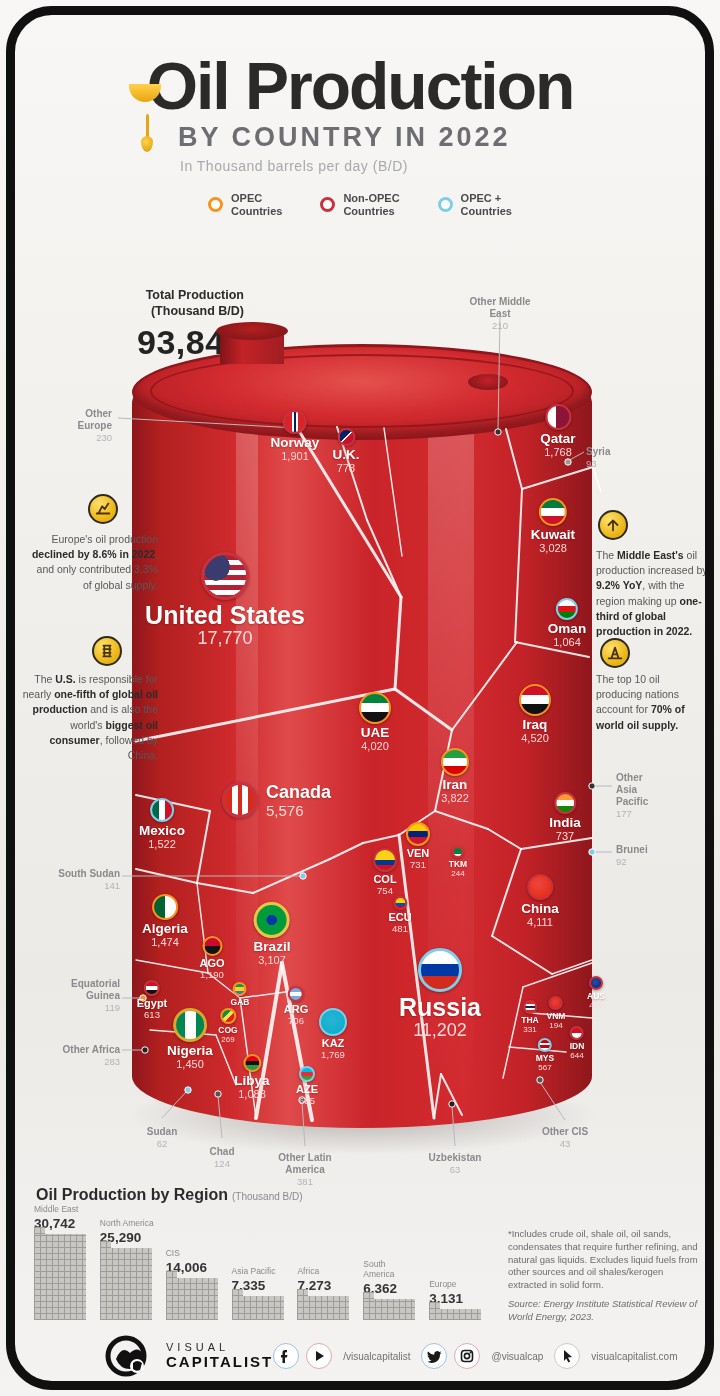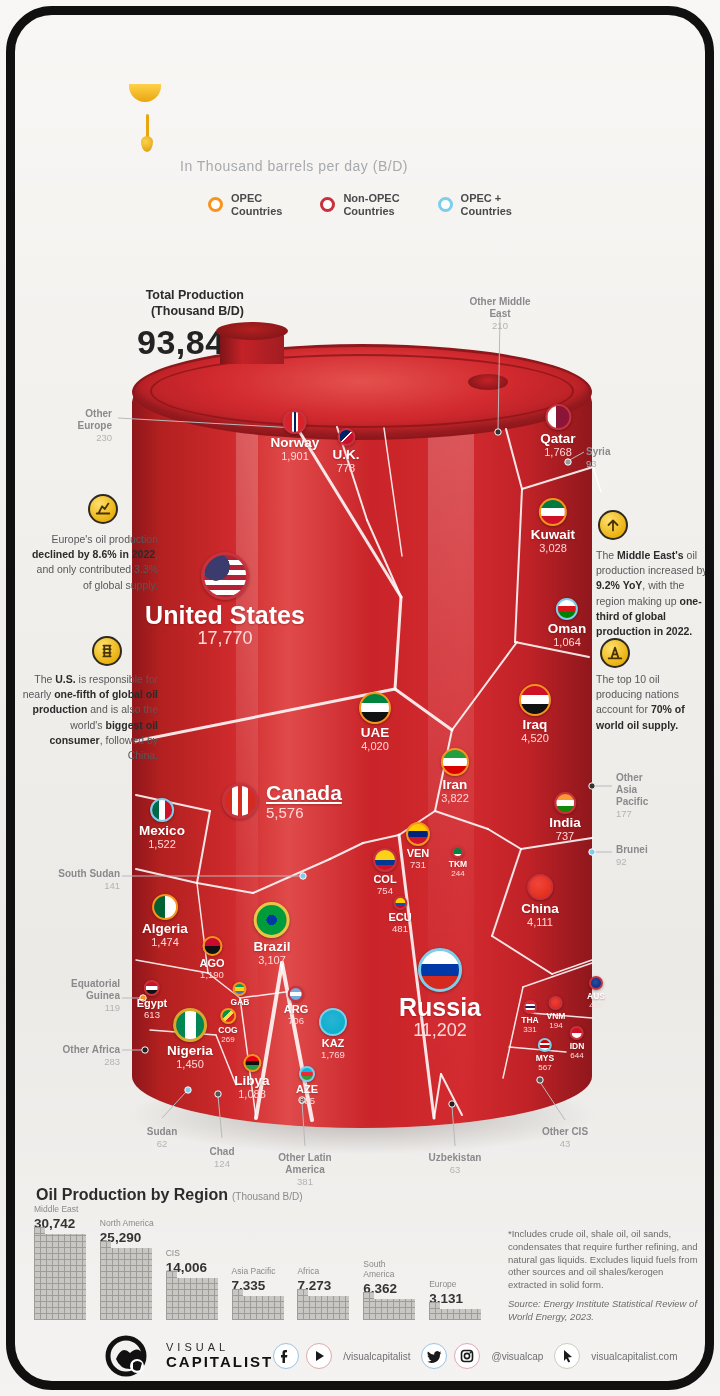--- a/index.html
+++ b/index.html
@@ -38,21 +38,21 @@
   #bung-big-top{left:216px;top:322px;width:72px;height:18px;border-radius:50%;background:radial-gradient(ellipse at 50% 40%,#b2201f,#7e1418 90%);}
   #bung-small{left:468px;top:374px;width:40px;height:16px;border-radius:50%;background:radial-gradient(ellipse at 50% 40%,#c32227,#7e1418 90%);}
   #vorosvg{left:0;top:0;z-index:5;}
 
   
   .country{position:absolute;transform:translateX(-50%);text-align:center;color:#fff;z-index:10;}
   .country .flag{margin:0 auto 2px auto;border-radius:50%;box-shadow:0 1px 3px rgba(0,0,0,.35);}
   .country .cname{font-weight:bold;line-height:1.05;text-shadow:0 1px 2px rgba(100,0,0,.35);}
   .country .cvalue{color:#ffd9d9;line-height:1.15;}
   .t-xl .cname{font-size:25px;} .t-xl .cvalue{font-size:18px;}
-  .t-lg .cname{font-size:21px;text-decoration:underline;} .t-lg .cvalue{font-size:15px;}
+  .t-lg .cname{font-size:18px;} .t-lg .cvalue{font-size:15px;}
   .t-md .cname{font-size:13.5px;} .t-md .cvalue{font-size:11px;}
   .t-sm .cname{font-size:11px;} .t-sm .cvalue{font-size:9.5px;}
   .t-xs .cname{font-size:8.5px;} .t-xs .cvalue{font-size:8px;}
   .country.rowlay{display:flex;align-items:center;gap:8px;text-align:left;transform:none;}
 
   
   .olabel{position:absolute;z-index:12;line-height:1.2;}
   .olabel .oname{font-size:10px;font-weight:bold;color:#8a8a8c;white-space:pre-line;}
   .olabel .ovalue{font-size:9.5px;color:#b3b3b5;}
   .olabel.a-right{text-align:right;transform:translateX(-100%);}
@@ -86,23 +86,25 @@
   #brand .b2{font-size:15px;letter-spacing:2px;font-weight:bold;color:#111;}
   #social{margin-left:auto;margin-right:60px;display:flex;align-items:center;gap:7px;}
   .soc{width:26px;height:26px;border-radius:50%;border:1.6px solid #9bb9cf;display:flex;align-items:center;justify-content:center;font-size:12px;color:#1a1a1a;background:#fff;}
   .soc-label{font-size:10px;color:#6f6f71;margin:0 4px;}
 </style>
 </head>
 <body>
 
 <div id="stage">
 
+  <div class="abs" id="title">Oil Production</div>
   <div class="abs" id="drop-liquid"></div>
   <div class="abs" id="drop-line"></div>
   <div class="abs" id="drop-tear"></div>
+  <div class="abs" id="subtitle">BY COUNTRY IN 2022</div>
   <div class="abs" id="unitnote">In Thousand barrels per day (B/D)</div>
 
   <div class="abs" id="legend">
       <div class="legend-item">
         <span class="legend-dot" style="border-color: rgb(247, 148, 29);"></span>
         <span class="legend-label">OPEC
 Countries</span>
       </div>
       <div class="legend-item">
         <span class="legend-dot" style="border-color: rgb(200, 50, 60);"></span>

